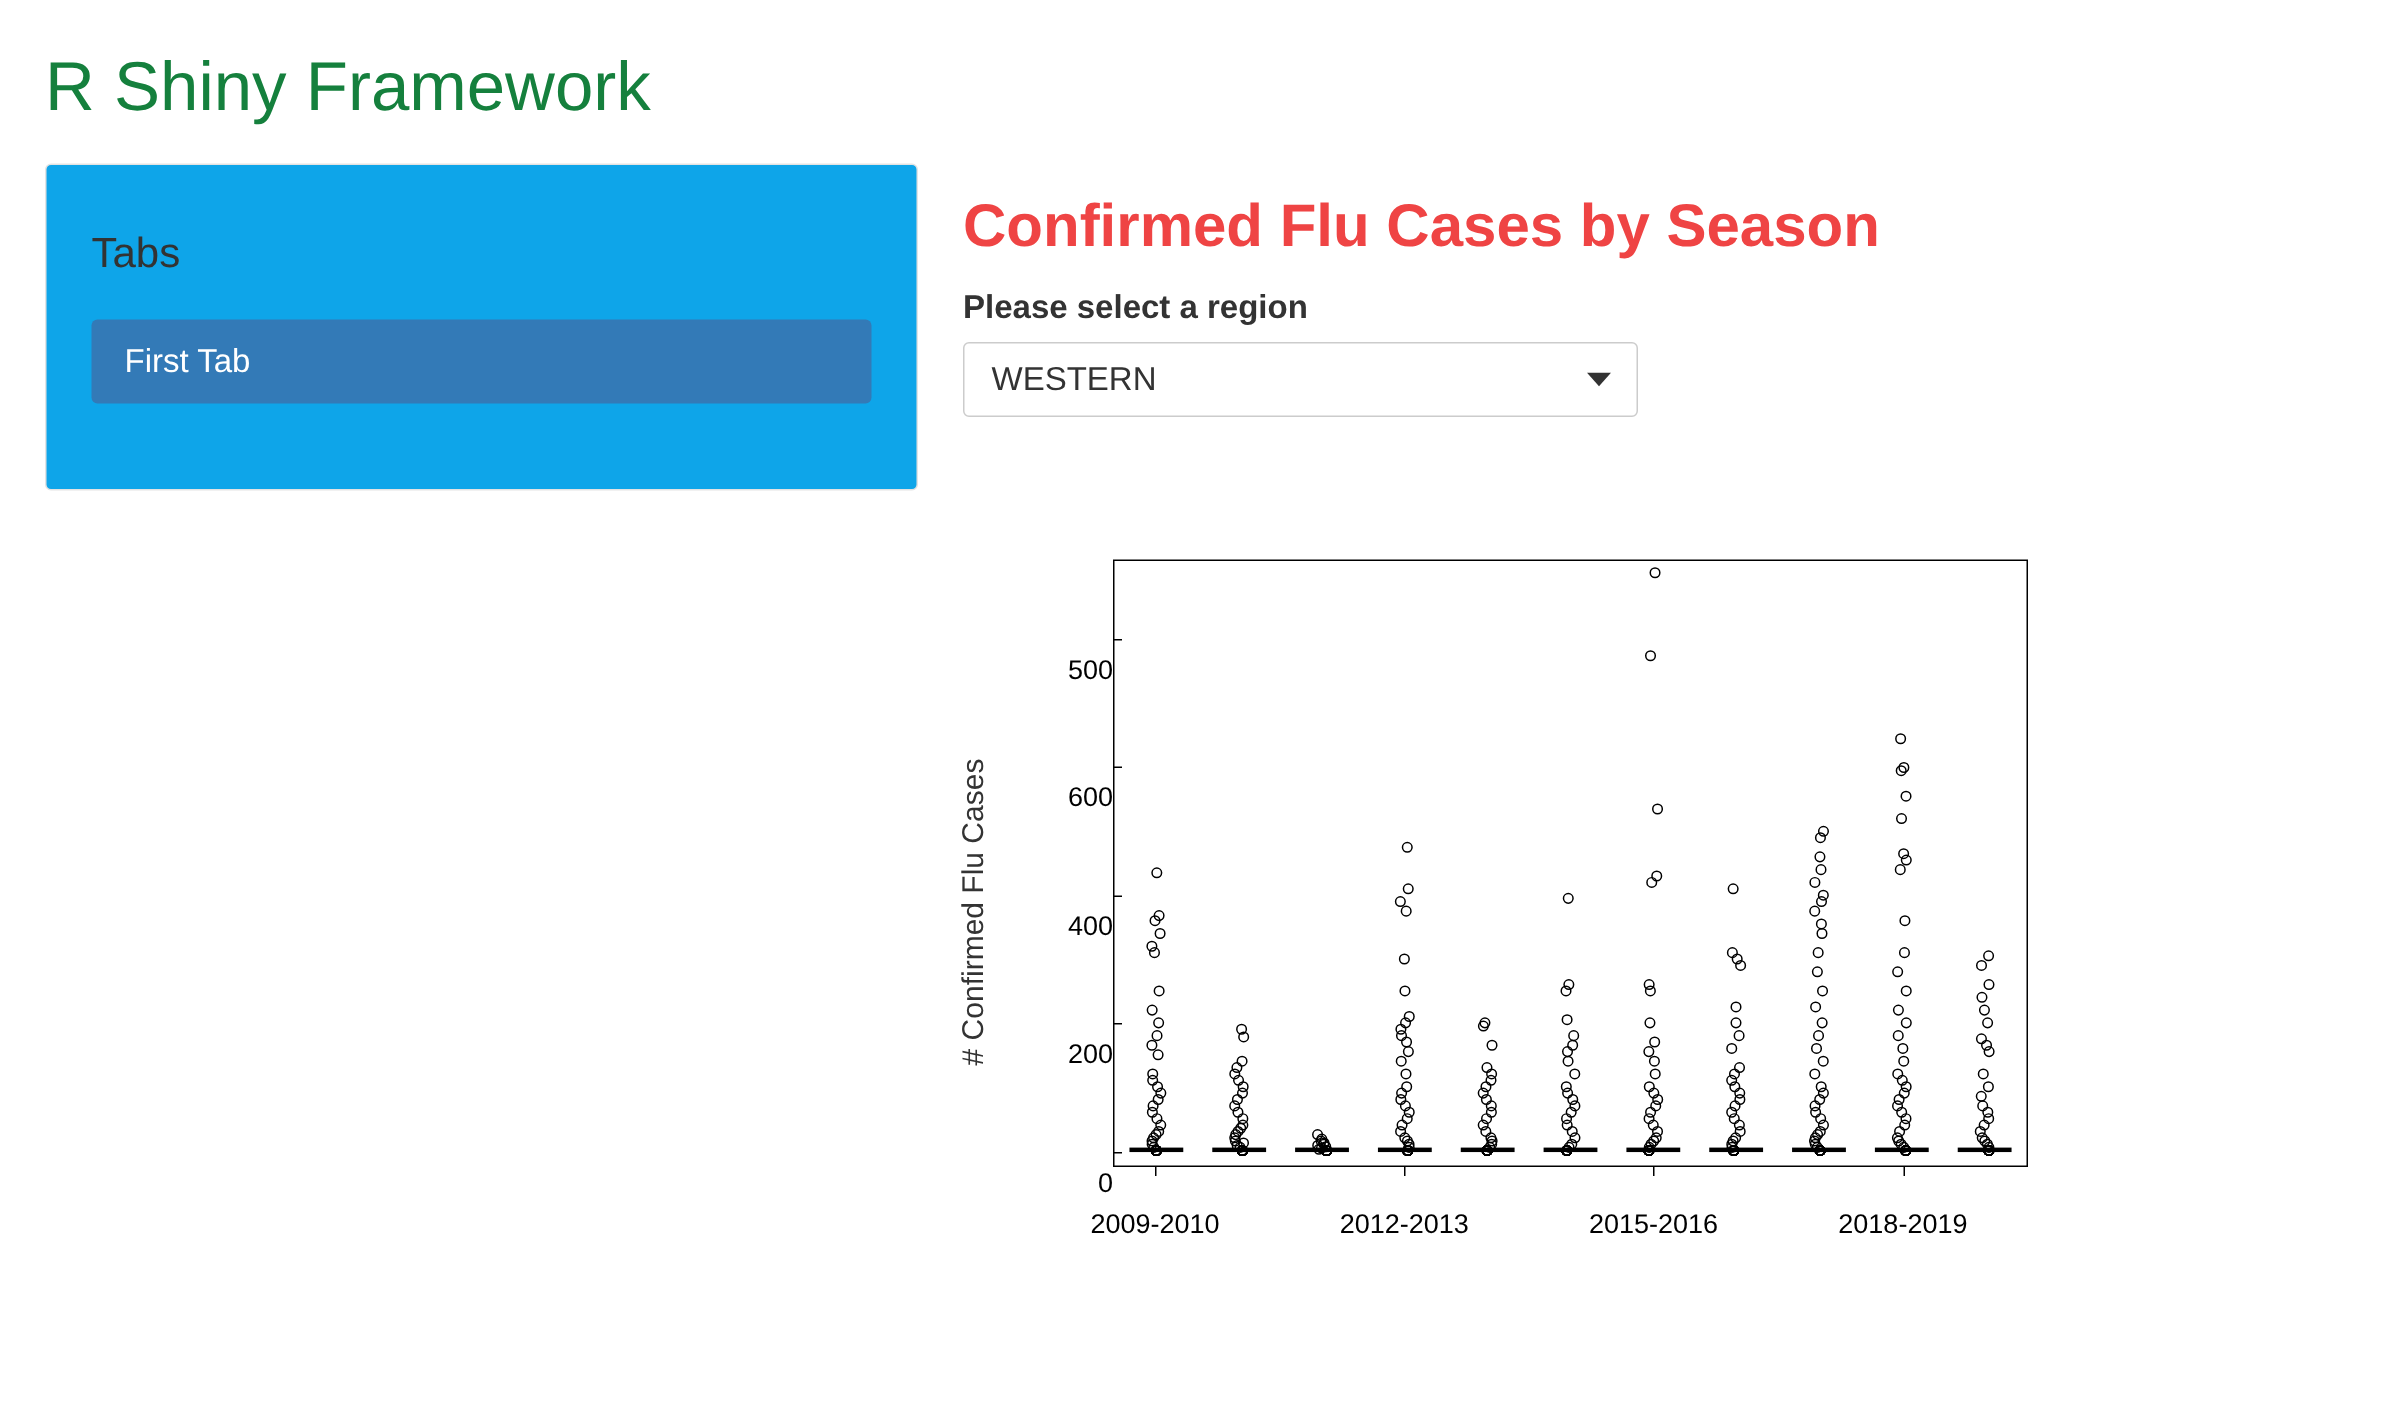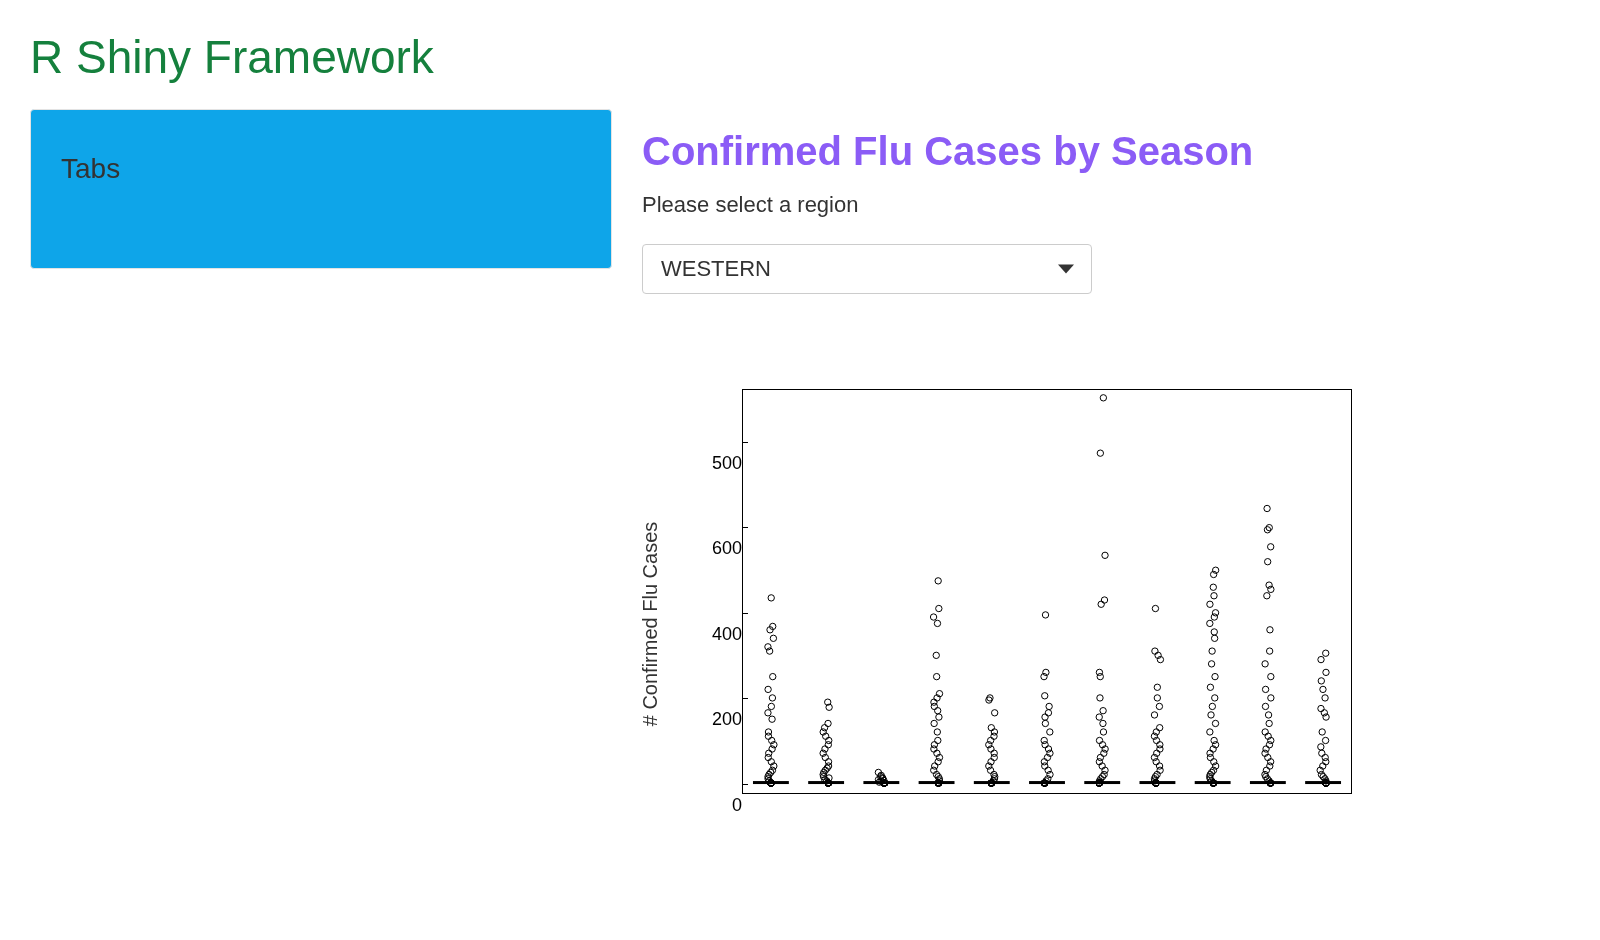--- a/index.html
+++ b/index.html
@@ -47,27 +47,27 @@
     color: #fff;
   }
   .main {
     flex: 1;
     padding: 20px 0 0 30px;
   }
   .main h2.chart-title {
     font-size: 40px;
     font-weight: 700;
     margin: 0 0 18px 0;
-    color: #8b5cf6;
+    color: #ef4444;
   }
   .control-label {
-    font-weight: 400;
+    font-weight: 700;
     font-size: 22px;
     display: block;
-    margin-bottom: 26px;
+    margin-bottom: 10px;
   }
   .select-wrap {
     position: relative;
     width: 450px;
   }
   .select-wrap .select-box {
     width: 100%;
     height: 50px;
     border: 1px solid #ccc;
     border-radius: 4px;
@@ -140,20 +140,25 @@
 </style>
 </head>
 <body>
 
 <div class="page">
   <h1 class="page-title">R Shiny Framework</h1>
 
   <div class="row">
     <div class="sidebar">
       <h3>Tabs</h3>
+      <ul class="nav-pills">
+        <li class="active">
+          <a href="#">First Tab</a>
+        </li>
+      </ul>
     </div>
 
     <div class="main">
       <h2 class="chart-title">Confirmed Flu Cases by Season</h2>
 
       <label class="control-label">Please select a region</label>
       <div class="select-wrap">
         <div class="select-box">WESTERN</div>
         <span class="caret"></span>
       </div>
@@ -567,16 +572,26 @@
               <circle cx="583.2730693100259" cy="324.4166666666667" r="3.2"></circle>
               <circle cx="579.8650886598354" cy="320.1388888888889" r="3.2"></circle>
               <circle cx="583.9903604017007" cy="309.44444444444446" r="3.2"></circle>
               <circle cx="581.8680850712026" cy="300.8888888888889" r="3.2"></circle>
               <circle cx="580.2145475407518" cy="292.3333333333333" r="3.2"></circle>
               <circle cx="584.9053189180717" cy="283.77777777777777" r="3.2"></circle>
               <circle cx="579.9110455165425" cy="270.94444444444446" r="3.2"></circle>
               <circle cx="584.6385710561486" cy="264.52777777777777" r="3.2"></circle>
             </svg>
         </div>
+        <div class="x-ticks" id="x-ticks">
+            <span style="left: 4.59016%;">2009-2010</span>
+            <div class="tickmark" style="left: 4.59016%;"></div>
+            <span style="left: 31.8361%;">2012-2013</span>
+            <div class="tickmark" style="left: 31.8361%;"></div>
+            <span style="left: 59.082%;">2015-2016</span>
+            <div class="tickmark" style="left: 59.082%;"></div>
+            <span style="left: 86.3279%;">2018-2019</span>
+            <div class="tickmark" style="left: 86.3279%;"></div>
+          </div>
       </div>
     </div>
   </div>
 </div>
 
 </body></html>

